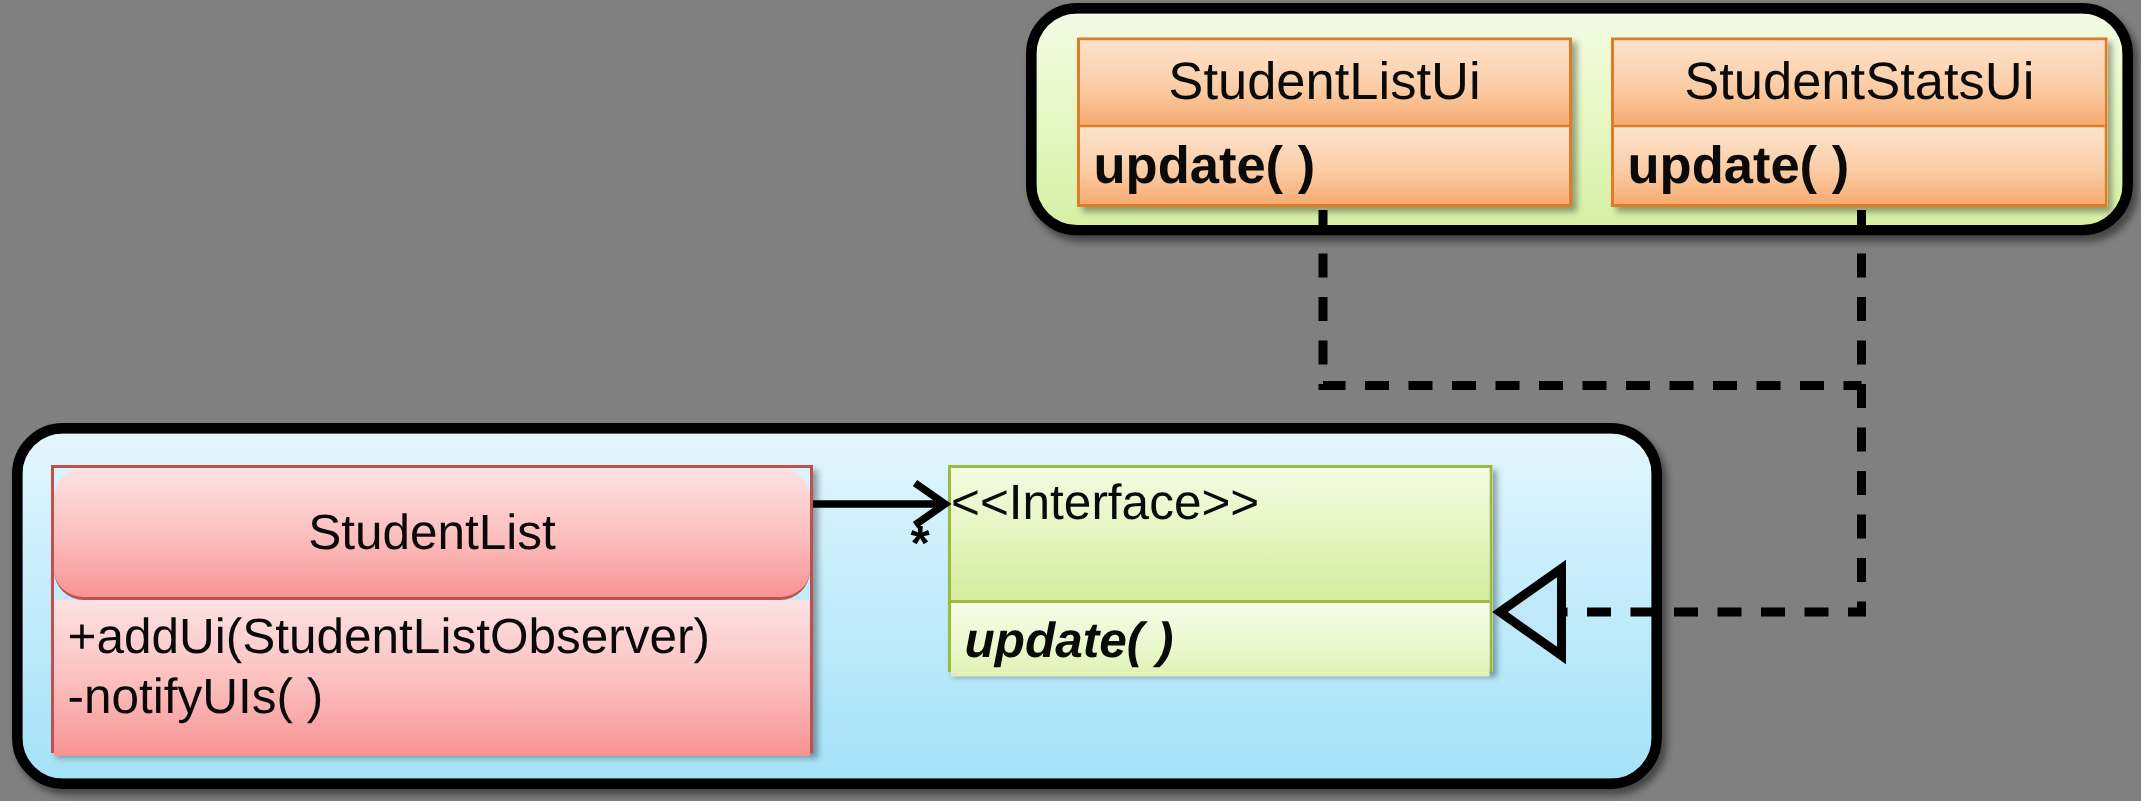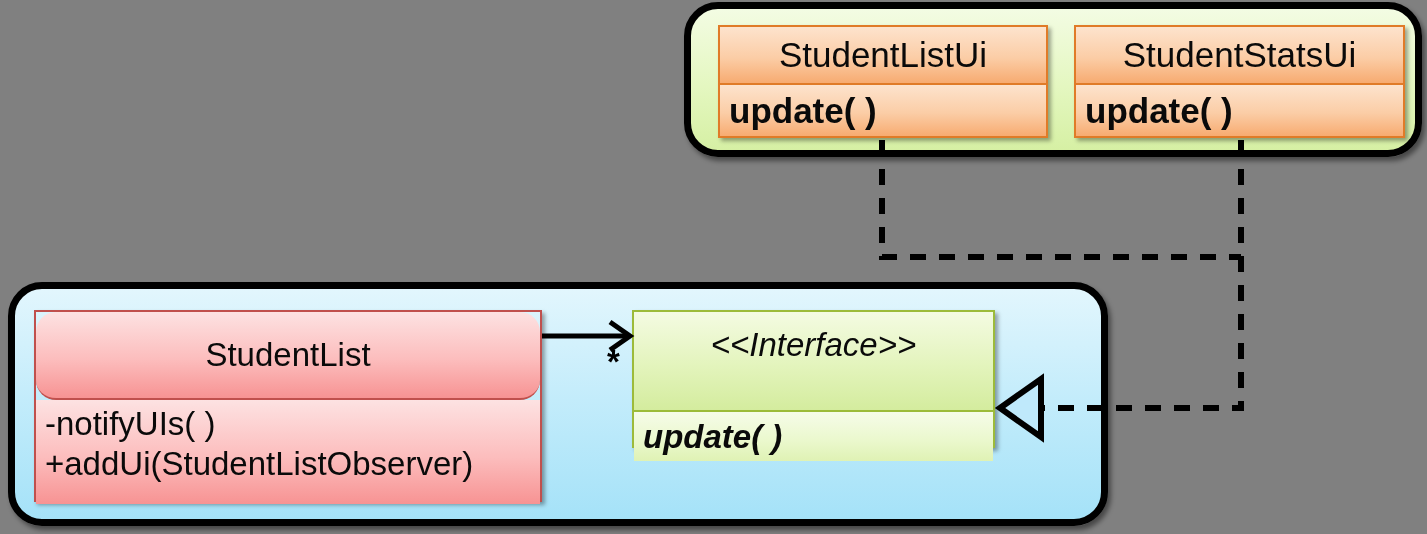--- a/index.html
+++ b/index.html
@@ -99,24 +99,22 @@
   
   .box-green {
     border: 2px solid #9cbb3a;
   }
   .box-green .hdr {
     background: linear-gradient(180deg, #f4fbe2 0%, #e3f4bc 55%, #d4ec9e 100%);
     border-bottom: 2px solid #9cbb3a;
     font-size: 33px;
     color: #0a0a0a;
     display: block;
-    text-align: center;
-    padding-top: 13px;
+    padding-top: 3px;
     line-height: 1.24;
-    font-style: italic;
   }
   .box-green .sec {
     background: linear-gradient(180deg, #f6fce9 0%, #eaf8cc 60%, #dff2b4 100%);
     font-size: 33px;
     font-style: italic;
     color: #0a0a0a;
   }
 
   
   #connectors {
@@ -150,22 +148,22 @@
   <div class="uml-box box-orange" style="left:1074px; top:25px; width:331px; height:113px;">
     <div class="uml-row center hdr" style="height:58px;">StudentStatsUi</div>
     <div class="uml-row left sec" style="height:51px;">update( )</div>
   </div>
 
   <div class="package" id="model-package"></div>
 
   <div class="uml-box box-pink" style="left:34px; top:310px; width:508px; height:192px;">
     <div class="uml-row center hdr" style="height:88px;">StudentList</div>
     <div class="sec" style="height:100px;">
+      <div>+addUi(StudentListObserver)</div>
       <div>-notifyUIs( )</div>
-      <div>+addUi(StudentListObserver)</div>
     </div>
   </div>
 
   <div class="uml-box box-green" style="left:632px; top:310px; width:363px; height:138px;">
     <div class="hdr" style="height:85px;">
       <div>&lt;&lt;Interface&gt;&gt;</div>
     </div>
     <div class="uml-row left sec" style="height:49px;">update( )</div>
   </div>
 

